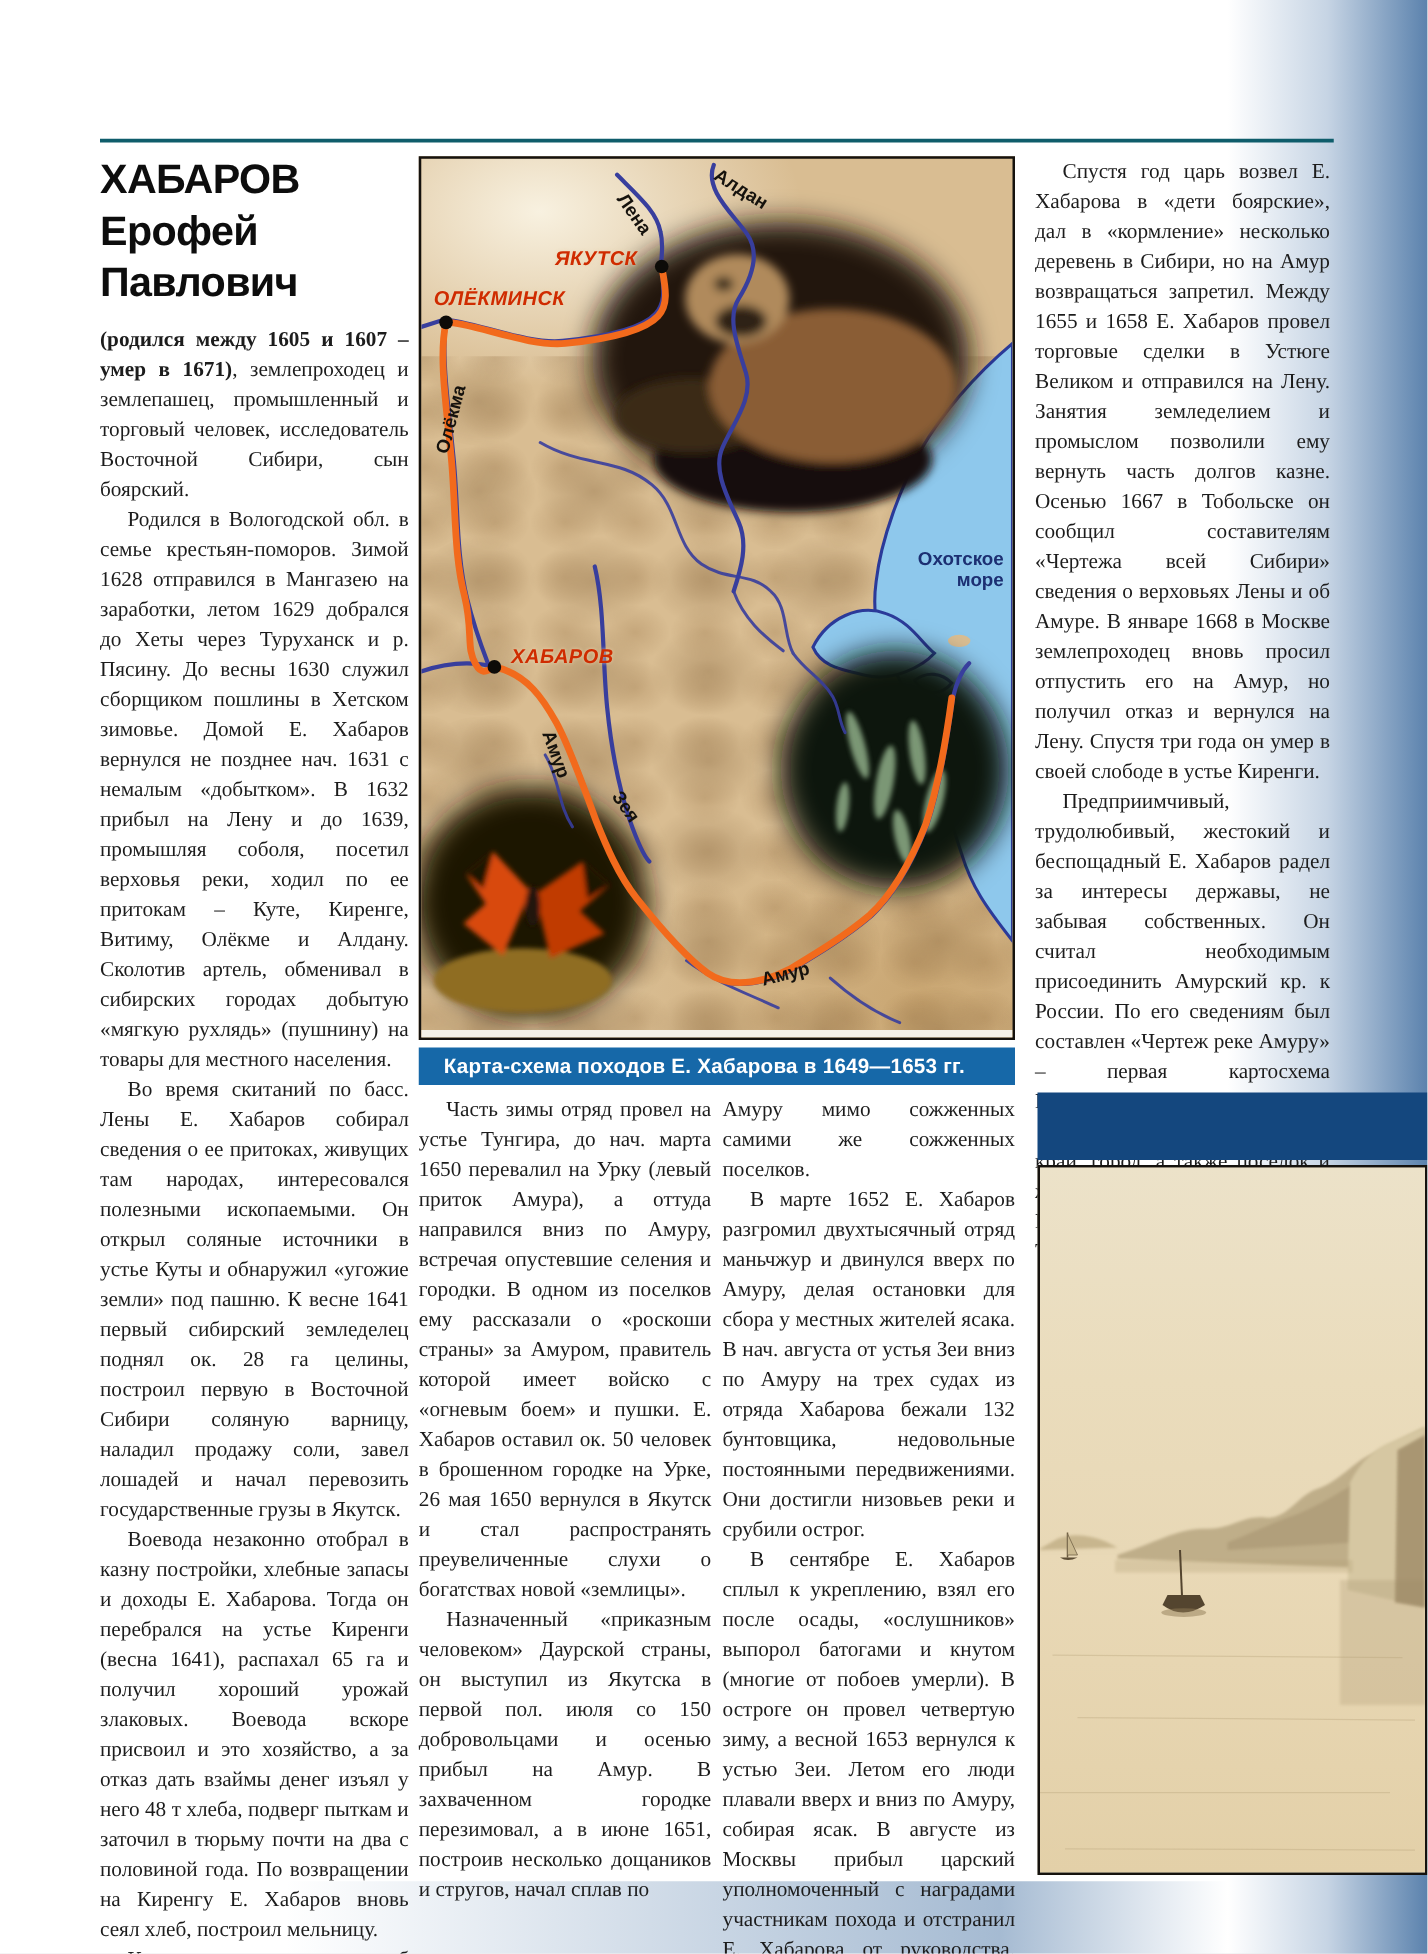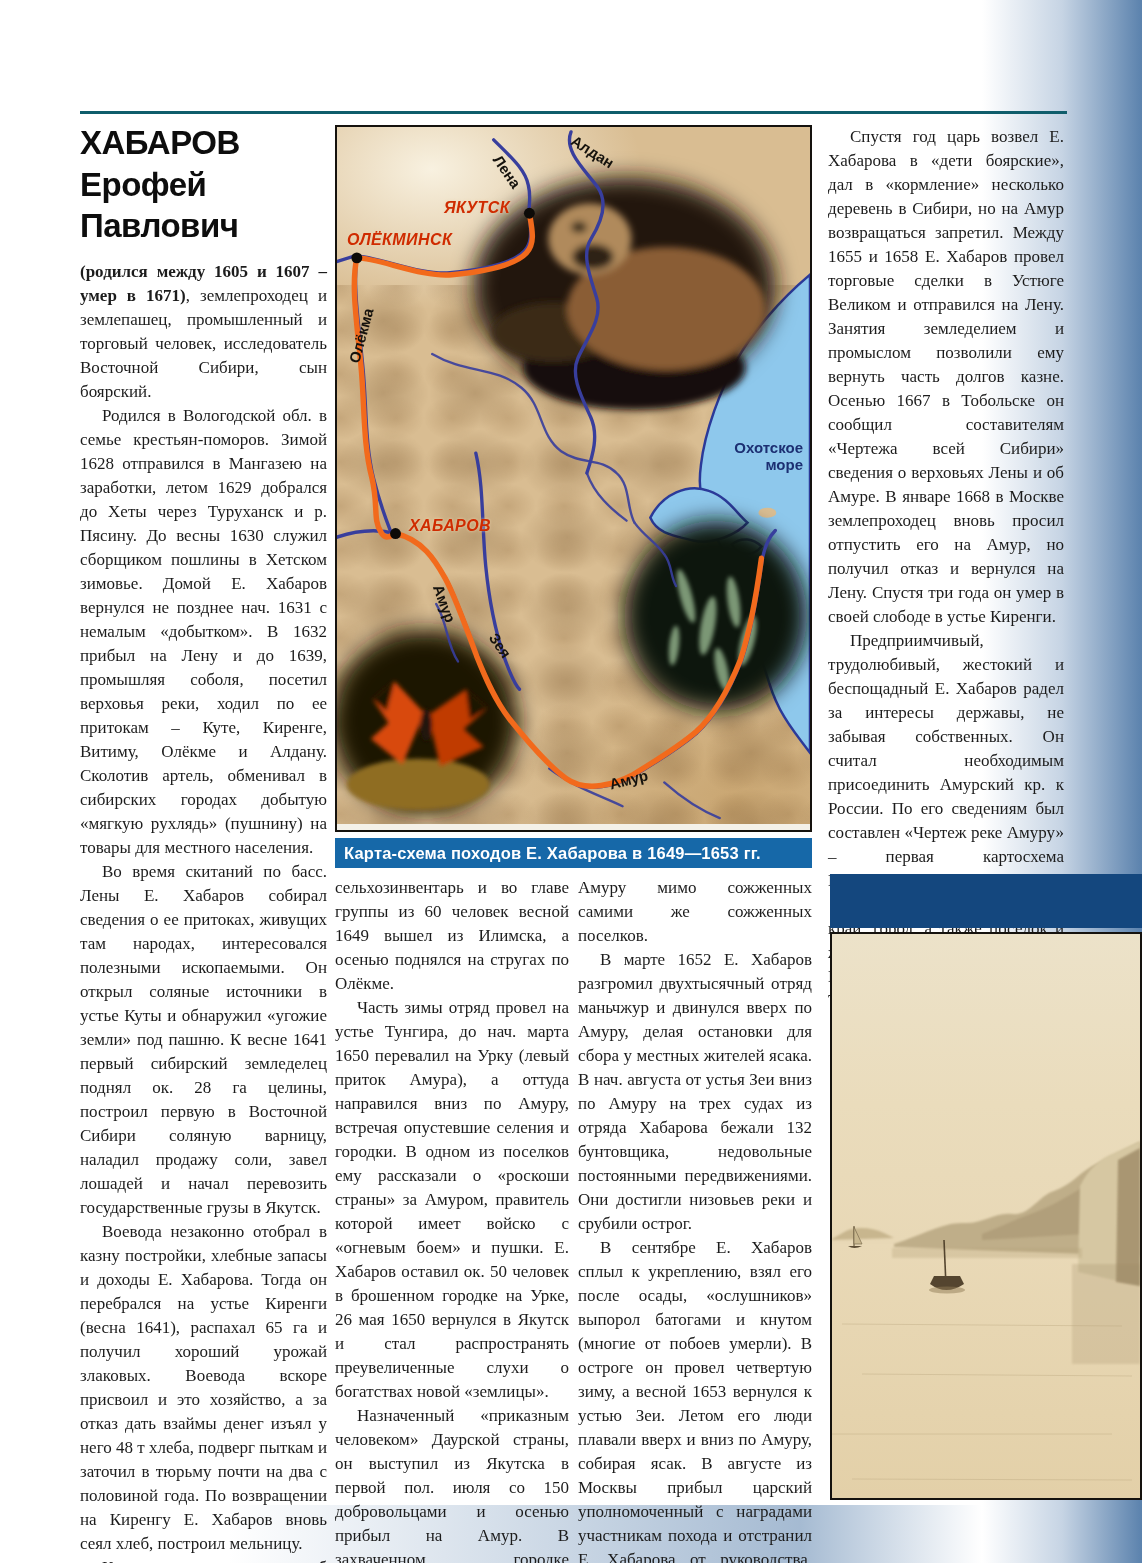--- a/index.html
+++ b/index.html
@@ -62,21 +62,21 @@
   .map-white-strip{position:absolute;left:0;right:0;bottom:0;height:6px;background:#f4f1e8;}
   .map-svg{position:absolute;left:0;top:0;width:473px;height:703px;}
   .map-label{position:absolute;font-family:"Liberation Sans", sans-serif;font-weight:700;}
   .city{font-size:16px;color:#cf2b00;letter-spacing:.4px;text-shadow:0 0 3px rgba(236,214,176,.9);font-style:italic;}
   .river{font-size:15px;color:#15120d;}
   .sea-label{font-size:15px;color:#1c2f72;text-align:right;line-height:1.15;width:92px;}
 
   .map-caption{
     position:absolute;left:335px;top:838px;width:477px;height:30px;
     background:#1668a8;color:#ffffff;font-family:"Liberation Sans", sans-serif;
-    font-weight:700;font-size:16.5px;line-height:30px;padding-left:9px;box-sizing:border-box;
+    font-weight:700;font-size:16.5px;line-height:30px;padding-left:20px;box-sizing:border-box;
     letter-spacing:.2px;
   }
 
   
   .band-br{position:absolute;left:830px;top:874px;width:312px;height:54px;background:#14477e;}
   .painting{
     position:absolute;left:830px;top:932px;width:312px;height:568px;
     border:2px solid #15120e;box-sizing:border-box;background:#ece1c6;overflow:hidden;
   }
 </style>
@@ -199,21 +199,20 @@
     <span class="map-label river" style="left:150px;top:510px;transform:rotate(55deg);">Зея</span>
     <span class="map-label river" style="left:272px;top:644px;transform:rotate(-14deg);">Амур</span>
     <span class="map-label sea-label" style="left:374px;top:312px;">Охотское море</span>
 
     <div class="map-white-strip"></div>
   </div>
 
   <div class="map-caption">Карта-схема походов Е. Хабарова в 1649—1653 гг.</div>
 
   <div class="col" id="col2">
-    <p class="noindent">сельхозинвентарь и во главе группы из 60 человек весной 1649 вышел из Илимска, а осенью поднялся на стругах по Олёкме.</p>
     <p>Часть зимы отряд провел на устье Тунгира, до нач. марта 1650 перевалил на Урку (левый приток Амура), а оттуда направился вниз по Амуру, встречая опустевшие селения и городки. В одном из поселков ему рассказали о «роскоши страны» за Амуром, правитель которой имеет войско с «огневым боем» и пушки. Е. Хабаров оставил ок. 50 человек в брошенном городке на Урке, 26 мая 1650 вернулся в Якутск и стал распространять преувеличенные слухи о богатствах новой «землицы».</p>
     <p>Назначенный «приказным человеком» Даурской страны, он выступил из Якутска в первой пол. июля со 150 добровольцами и осенью прибыл на Амур. В захваченном городке перезимовал, а в июне 1651, построив несколько дощаников и стругов, начал сплав по</p>
   </div>
   <div class="col" id="col3">
     <p class="noindent">Амуру мимо сожженных самими же сожженных поселков.</p>
     <p>В марте 1652 Е. Хабаров разгромил двухтысячный отряд маньчжур и двинулся вверх по Амуру, делая остановки для сбора у местных жителей ясака. В нач. августа от устья Зеи вниз по Амуру на трех судах из отряда Хабарова бежали 132 бунтовщика, недовольные постоянными передвижениями. Они достигли низовьев реки и срубили острог.</p>
     <p>В сентябре Е. Хабаров сплыл к укреплению, взял его после осады, «ослушников» выпорол батогами и кнутом (многие от побоев умерли). В остроге он провел четвертую зиму, а весной 1653 вернулся к устью Зеи. Летом его люди плавали вверх и вниз по Амуру, собирая ясак. В августе из Москвы прибыл царский уполномоченный с наградами участникам похода и отстранил Е. Хабарова от руководства. Когда тот стал возражать, посланец царя избил его и в июле 1654 доставил в столицу.</p>
   </div>
 
   <div class="col" id="col4">

